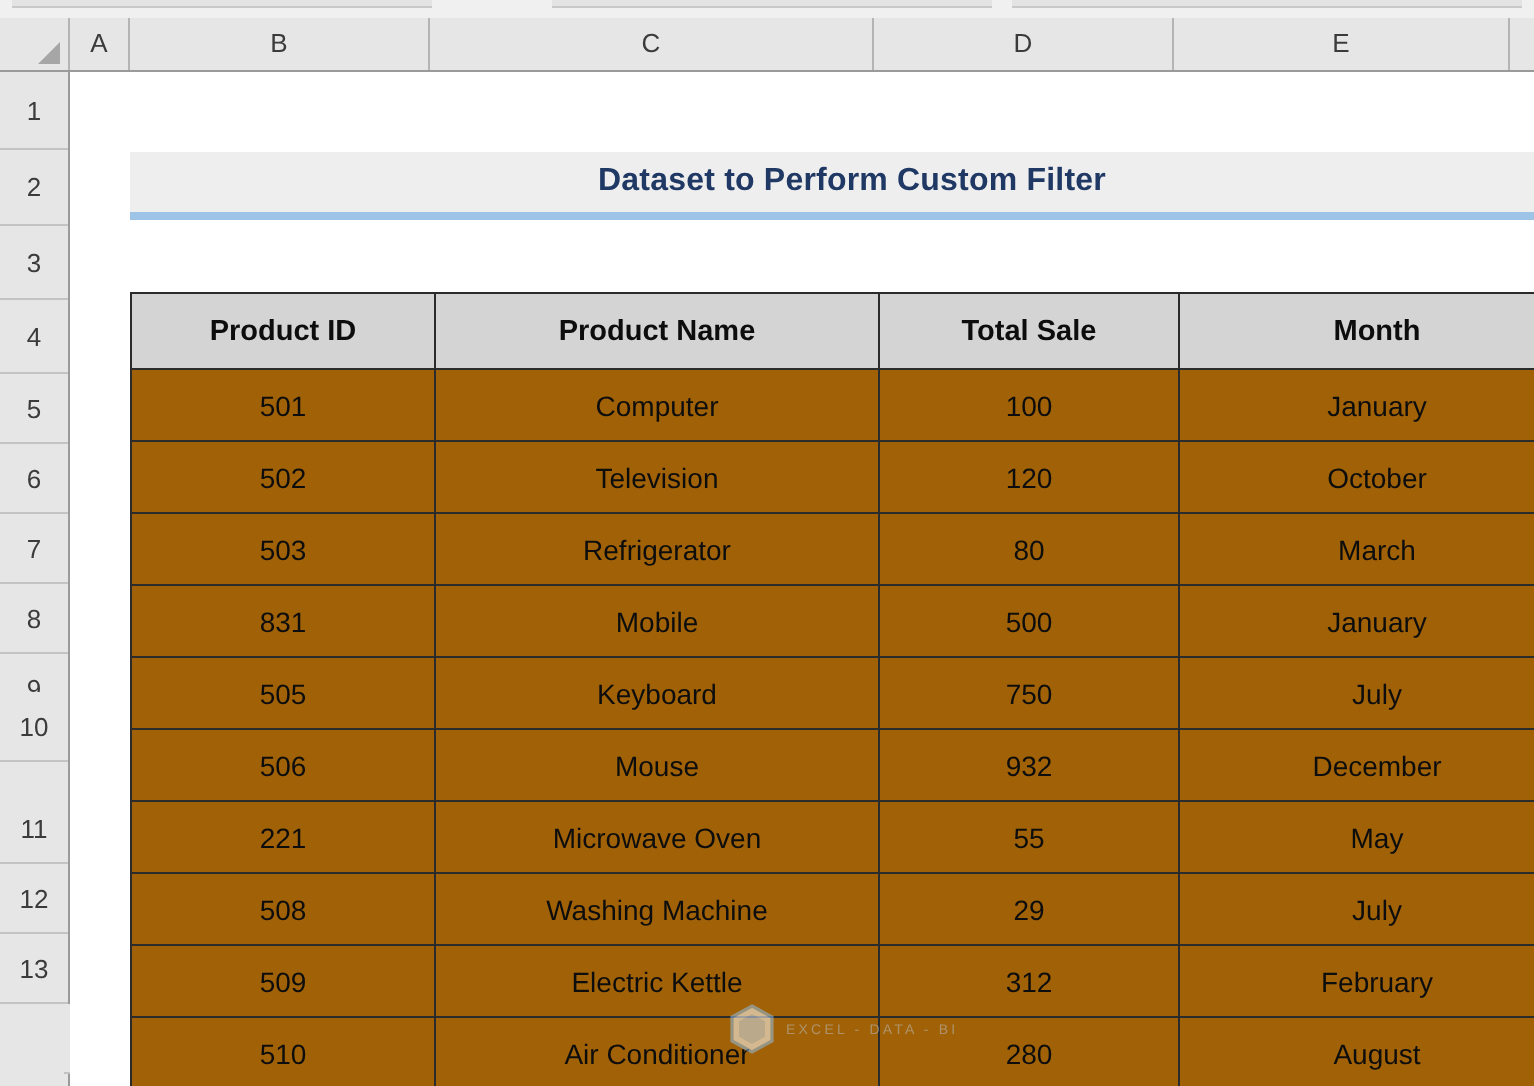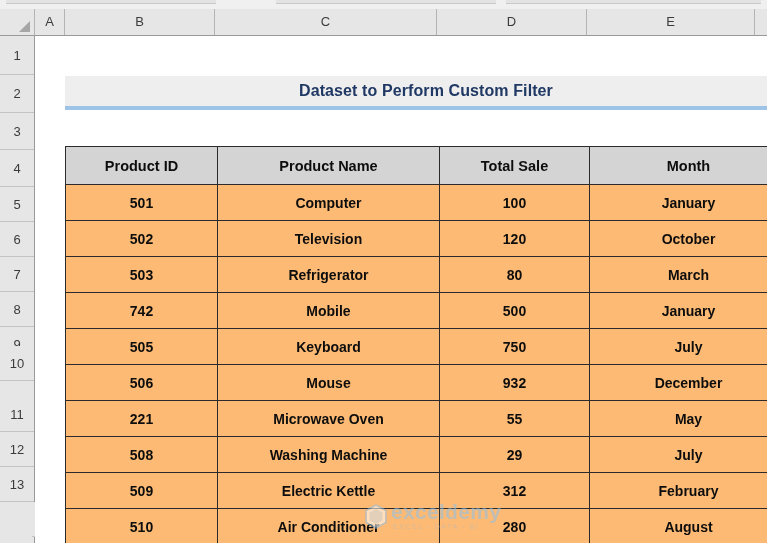--- a/index.html
+++ b/index.html
@@ -137,22 +137,22 @@
     height: 35px;
     padding: 0;
   }
   .data-table thead th {
     background: #d4d4d4;
     font-weight: bold;
     font-size: 14.5px;
     height: 37px;
   }
   .data-table tbody td {
-    background: #fdba74;
-    font-weight: bold;
+    background: #a16207;
+    font-weight: normal;
   }
   .col-pid   { width: 152px; }
   .col-pname { width: 222px; }
   .col-sale  { width: 150px; }
   .col-month { width: 198px; }
 
   
   .watermark {
     position: absolute;
     left: 330px;
@@ -255,21 +255,21 @@
         <td>120</td>
         <td>October</td>
       </tr>
       <tr>
         <td>503</td>
         <td>Refrigerator</td>
         <td>80</td>
         <td>March</td>
       </tr>
       <tr>
-        <td>742</td>
+        <td>831</td>
         <td>Mobile</td>
         <td>500</td>
         <td>January</td>
       </tr>
       <tr>
         <td>505</td>
         <td>Keyboard</td>
         <td>750</td>
         <td>July</td>
       </tr>
@@ -307,18 +307,17 @@
   </table>
 
   <div class="watermark">
     <div class="wm-logo">
       <svg width="22" height="25" viewBox="0 0 22 25">
         <polygon points="11,1 21,6.5 21,18.5 11,24 1,18.5 1,6.5" fill="#ffffff" stroke="#8fc0e8" stroke-width="1.6"></polygon>
         <polygon points="11,5 17.5,8.6 17.5,16.4 11,20 4.5,16.4 4.5,8.6" fill="#cfe3f5"></polygon>
       </svg>
     </div>
     <div class="wm-text-wrap">
-      <div class="wm-name">exceldemy</div>
       <div class="wm-sub">EXCEL - DATA - BI</div>
     </div>
   </div>
 
 </div>
 
 </body></html>

